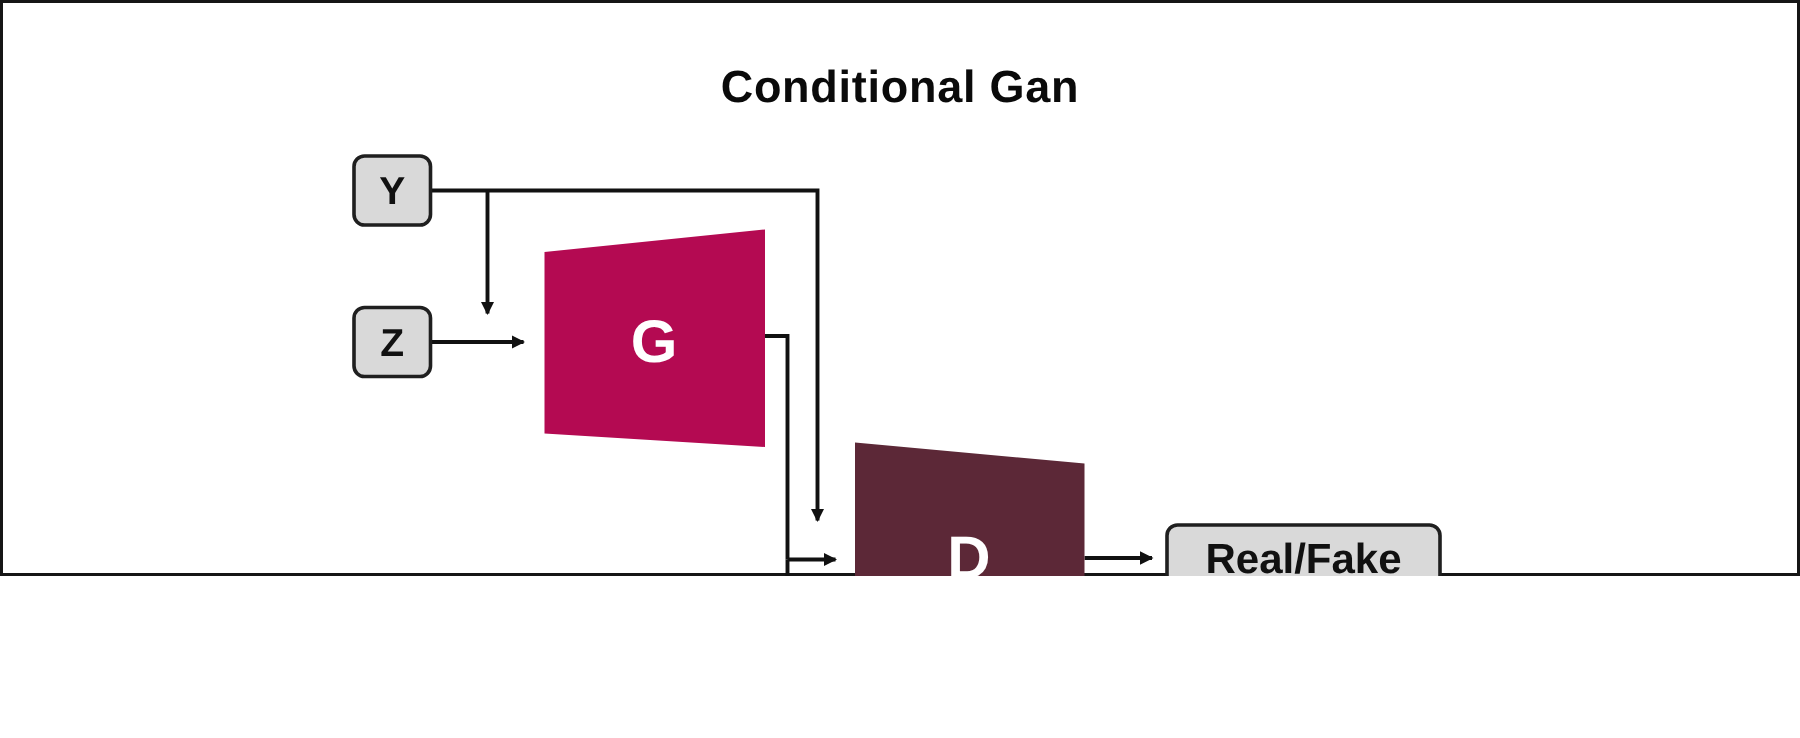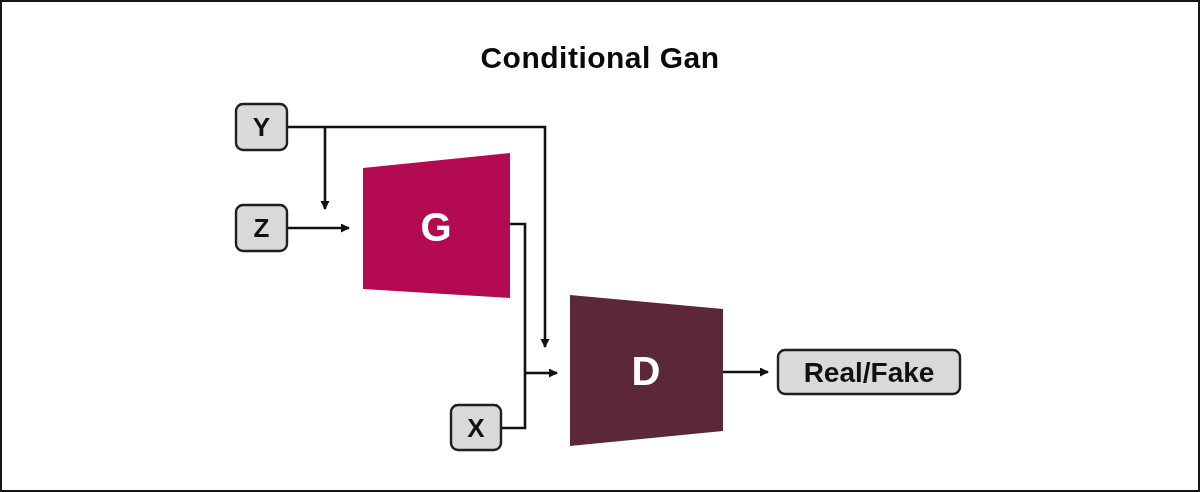--- a/index.html
+++ b/index.html
@@ -4,21 +4,21 @@
 <style>
   html, body {
     margin: 0;
     padding: 0;
     background: #ffffff;
     font-family: "Liberation Sans", sans-serif;
   }
   .canvas {
     position: relative;
     width: 1200px;
-    height: 492px;
+    height: 384px;
     box-sizing: border-box;
     border: 2px solid #161616;
     background: #ffffff;
   }
   svg { display: block; }
   .title-text {
     font-family: "Liberation Sans", sans-serif;
     font-size: 30px;
     font-weight: bold;
     letter-spacing: 0.5px;

